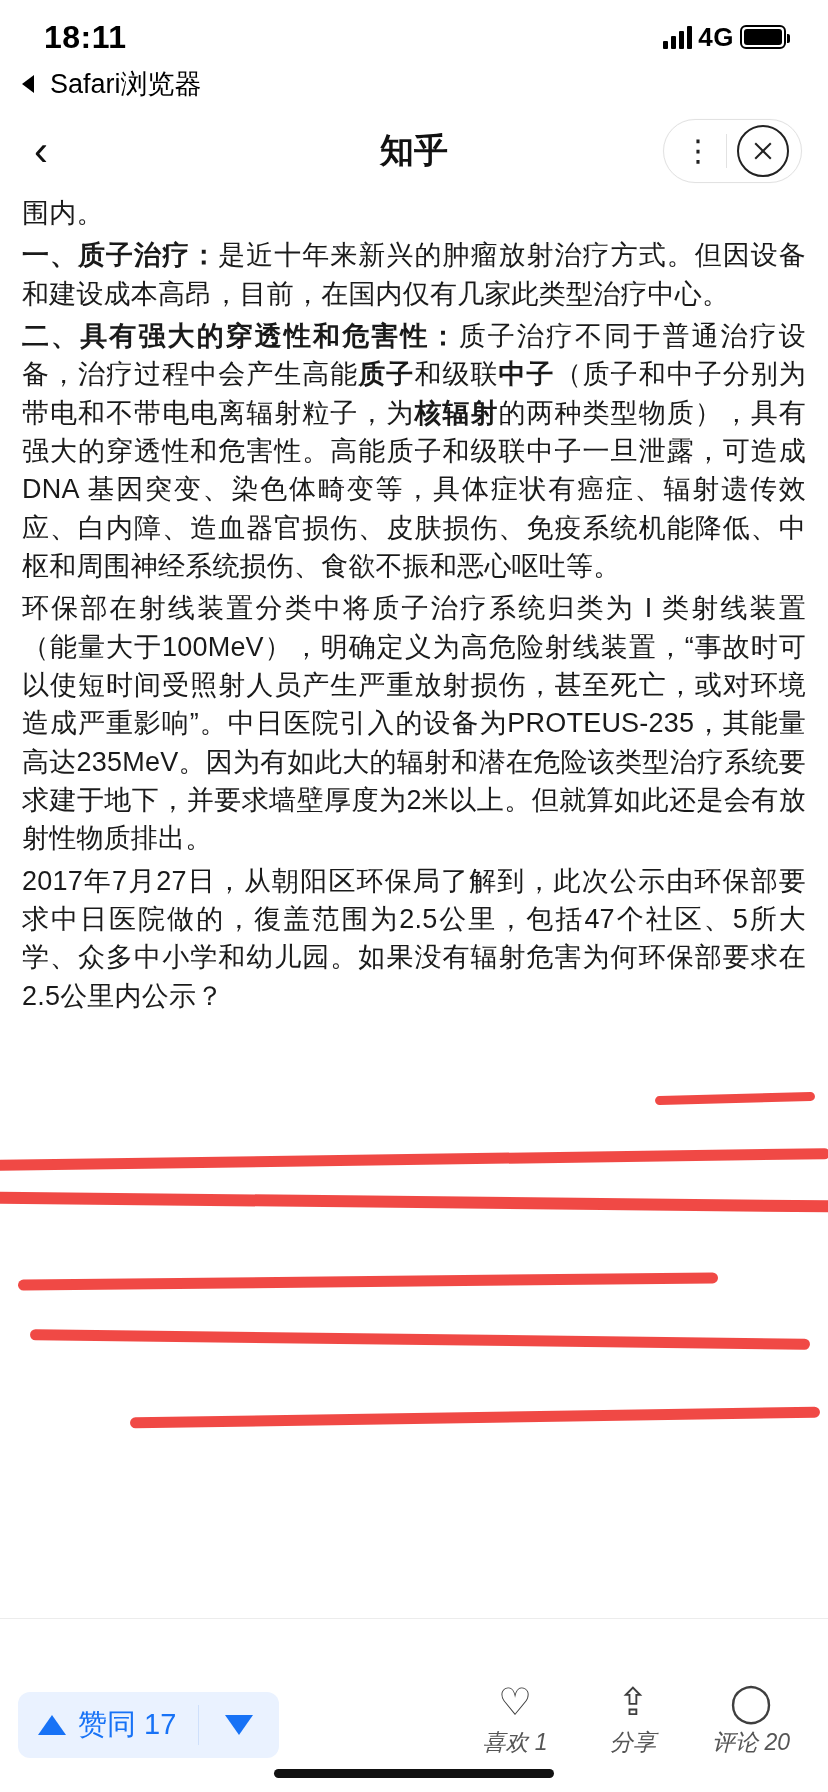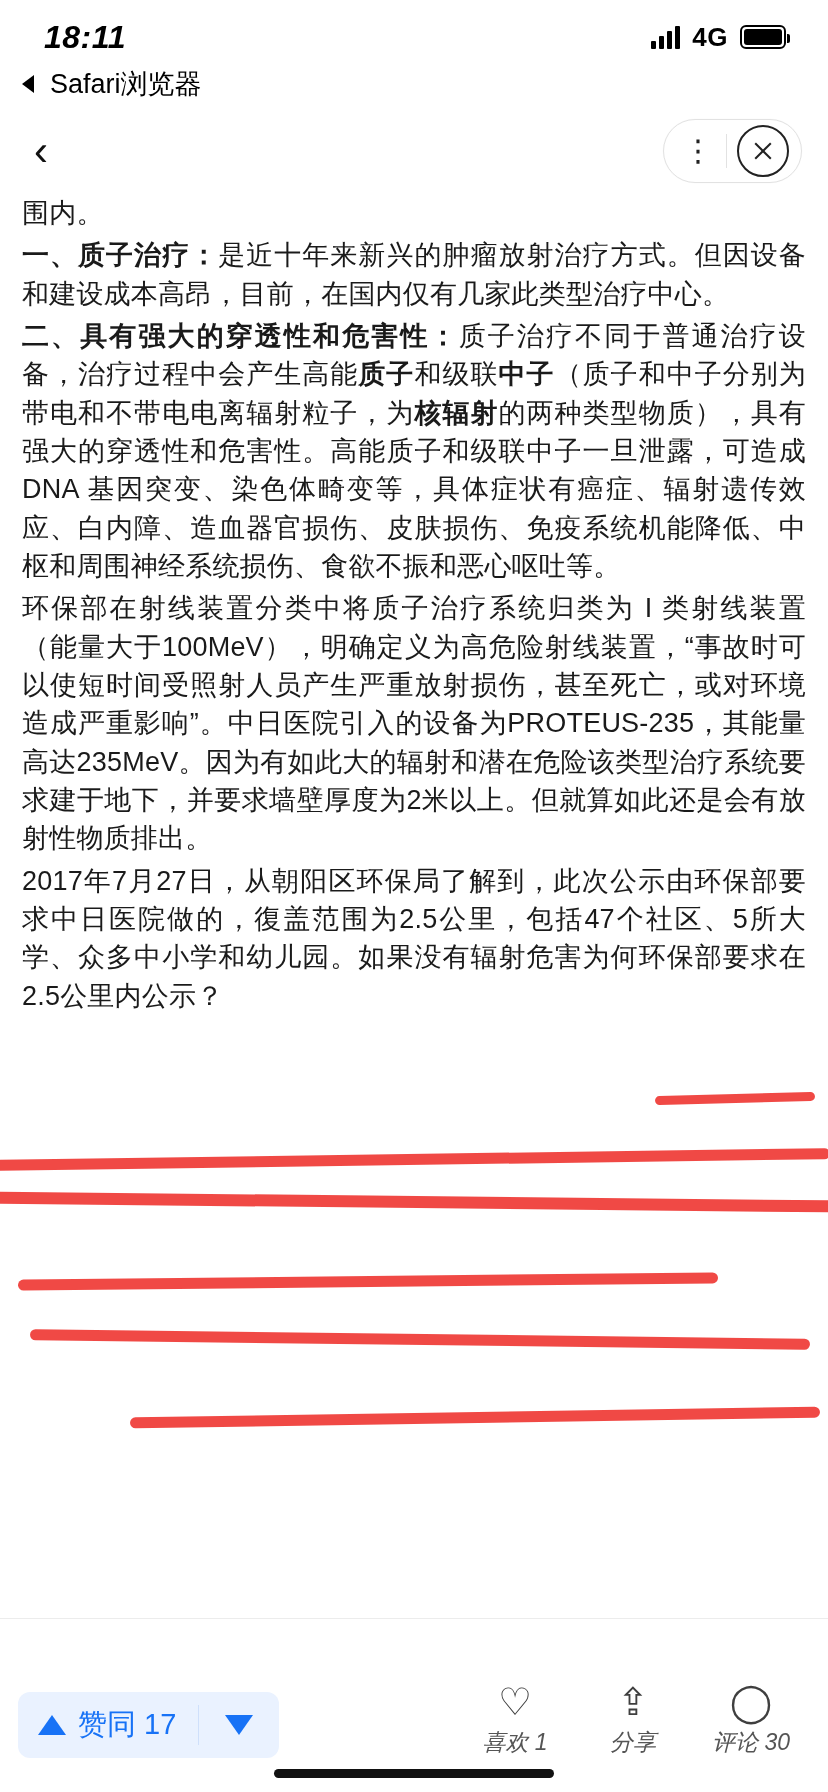--- a/index.html
+++ b/index.html
@@ -24,26 +24,25 @@
     justify-content: space-between;
     padding: 0 42px 0 44px;
     box-sizing: border-box;
   }
   .status-time {
     font-size: 32px;
     font-weight: 700;
     color: #000;
     letter-spacing: 0.5px;
     padding-top: 10px;
-    font-style: italic;
   }
   .status-right {
     display: flex;
     align-items: center;
-    gap: 12px;
+    gap: 6px;
     padding-top: 10px;
   }
   .signal {
     display: flex;
     align-items: flex-end;
     gap: 3px;
     height: 24px;
   }
   .signal i {
     display: block;
@@ -322,20 +321,21 @@
   </div>
 </div>
 
 <div class="return-row">
   <div class="return-triangle"></div>
   <div class="return-label">Safari浏览器</div>
 </div>
 
 <div class="nav-bar">
   <div class="nav-back">‹</div>
+  <div class="nav-title">知乎</div>
   <div class="nav-actions">
     <div class="dots">⋮</div>
     <div class="sep"></div>
     <div class="close-circle"></div>
   </div>
 </div>
 
 <div class="article">
   <p>围内。</p>
   <p><b>一、质子治疗：</b>是近十年来新兴的肿瘤放射治疗方式。但因设备和建设成本高昂，目前，在国内仅有几家此类型治疗中心。</p>
@@ -369,18 +369,18 @@
     <div class="action">
       <span class="glyph">♡</span>
       <span class="lbl">喜欢 1</span>
     </div>
     <div class="action">
       <span class="glyph">⇪</span>
       <span class="lbl">分享</span>
     </div>
     <div class="action">
       <span class="glyph">◯</span>
-      <span class="lbl">评论 30</span>
+      <span class="lbl">评论 20</span>
     </div>
   </div>
 </div>
 
 <div class="home-indicator"></div>
 
 </body></html>

